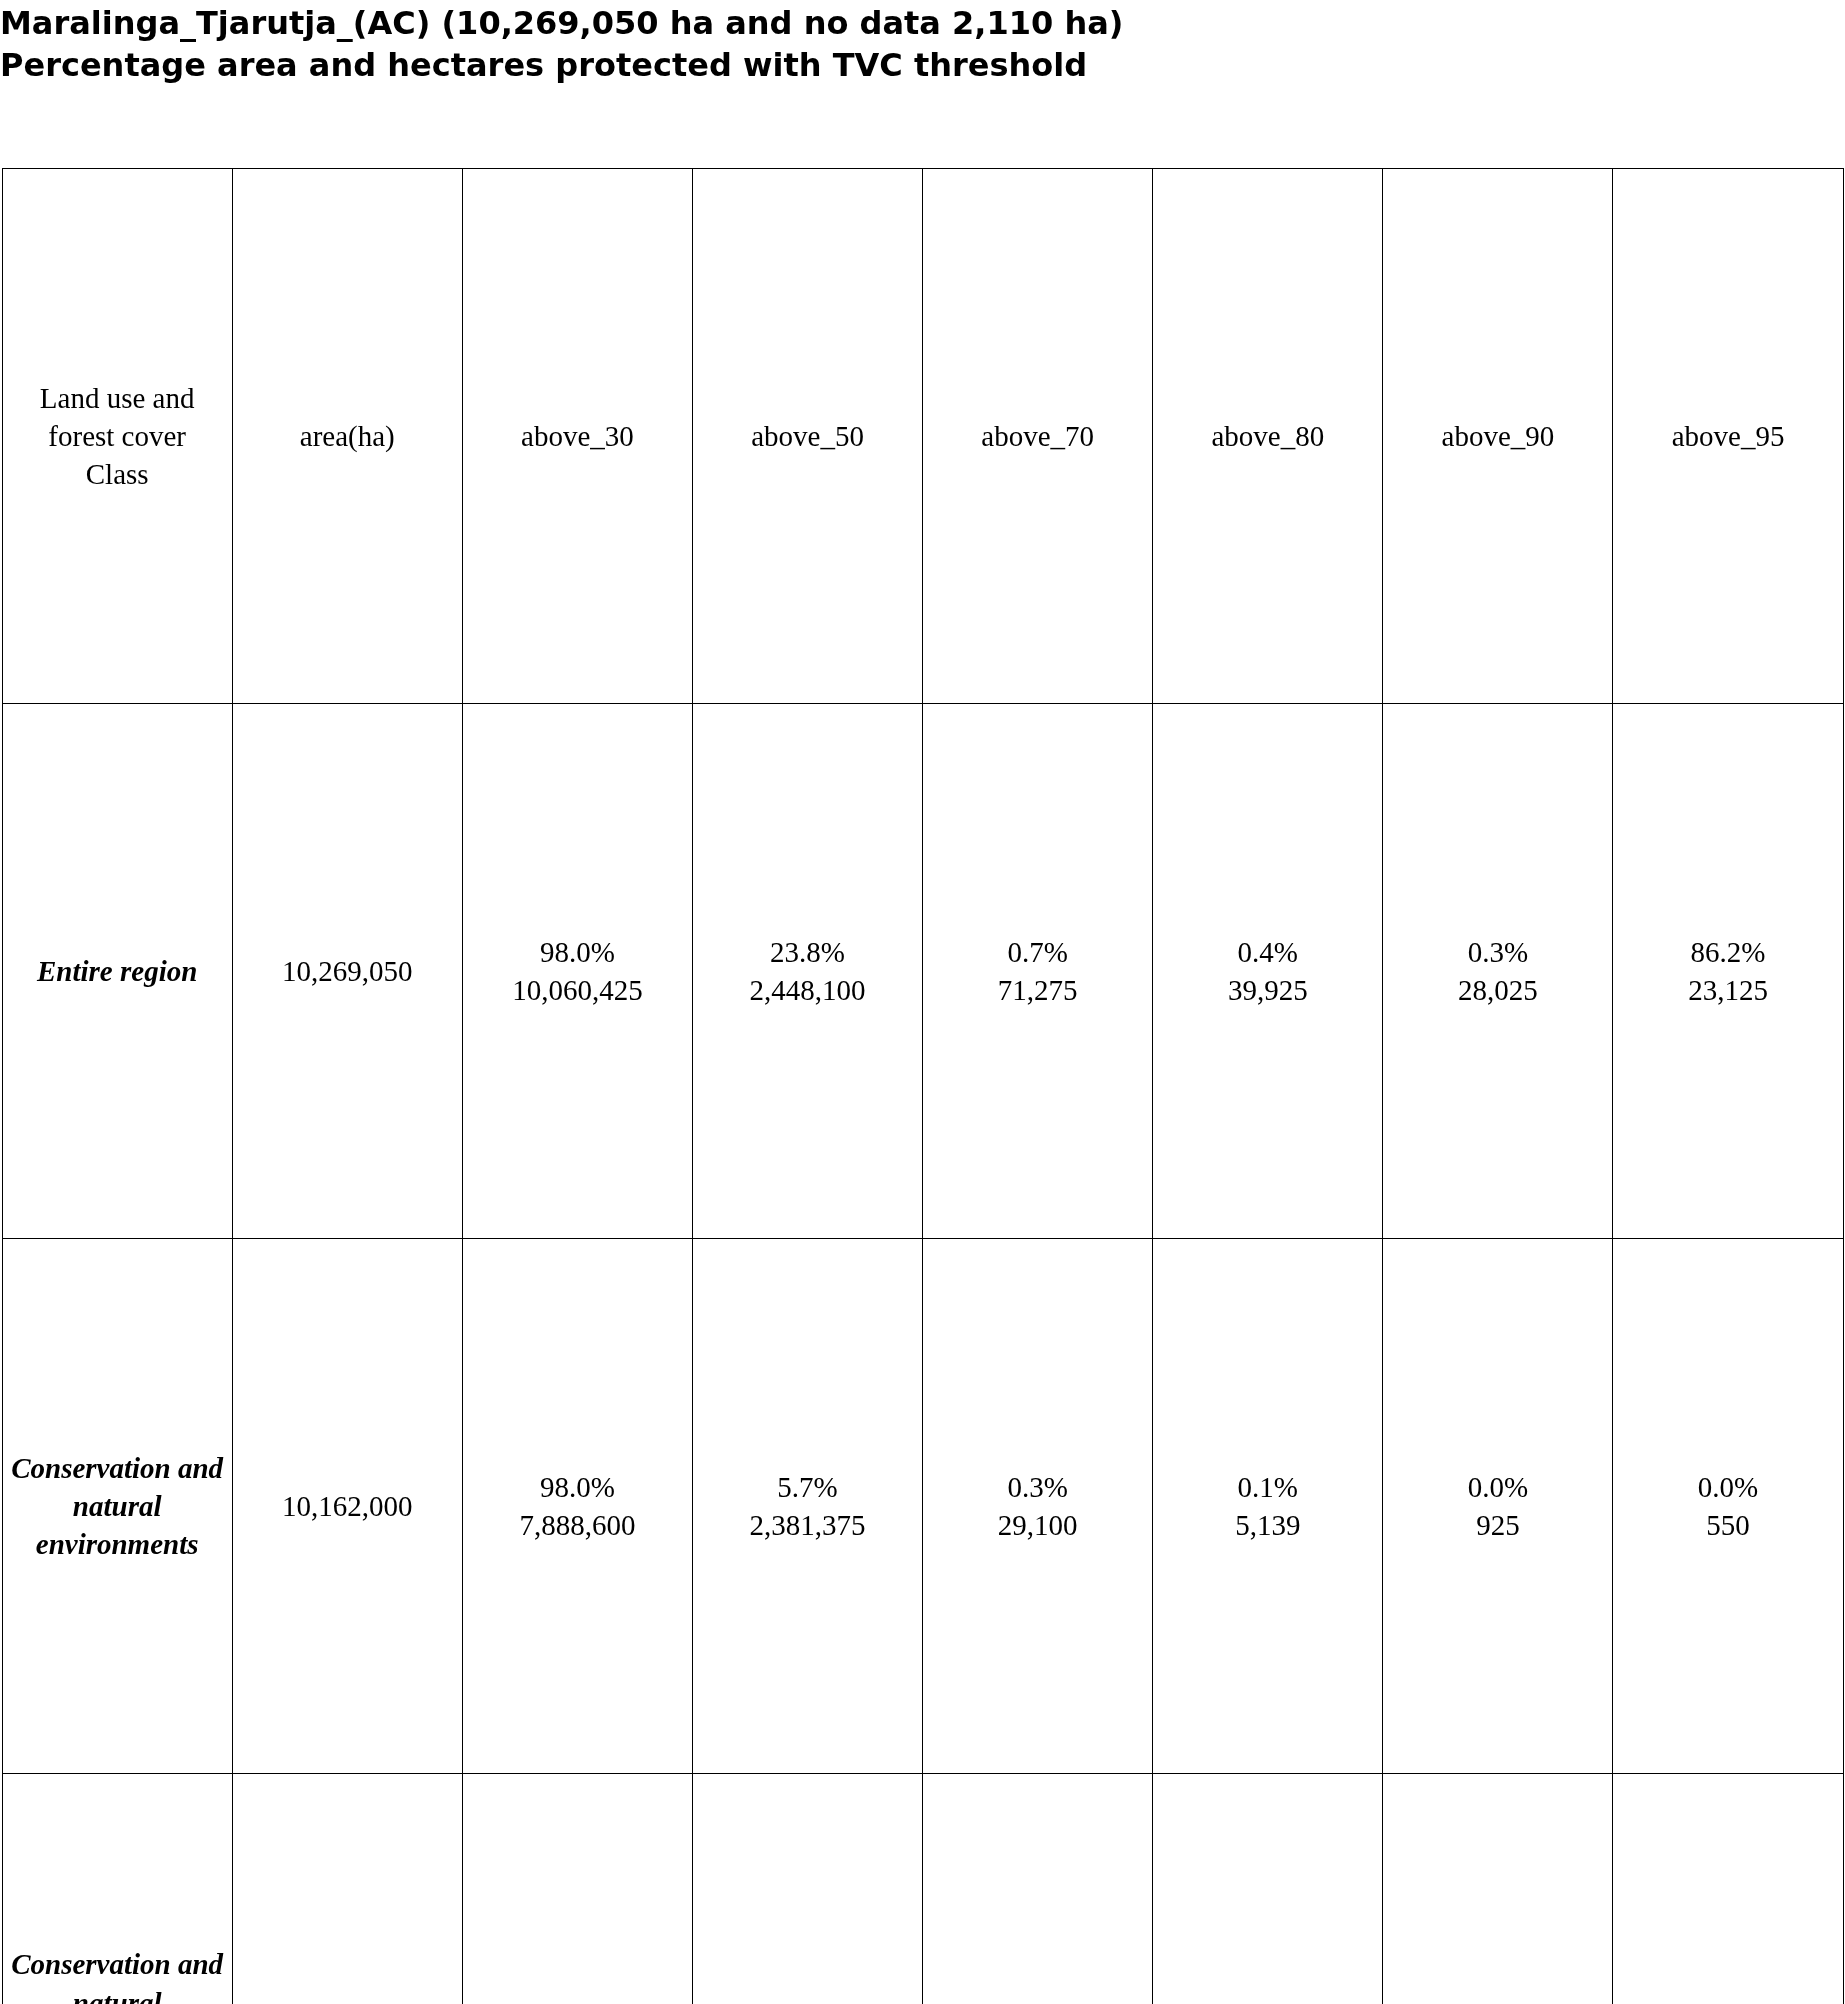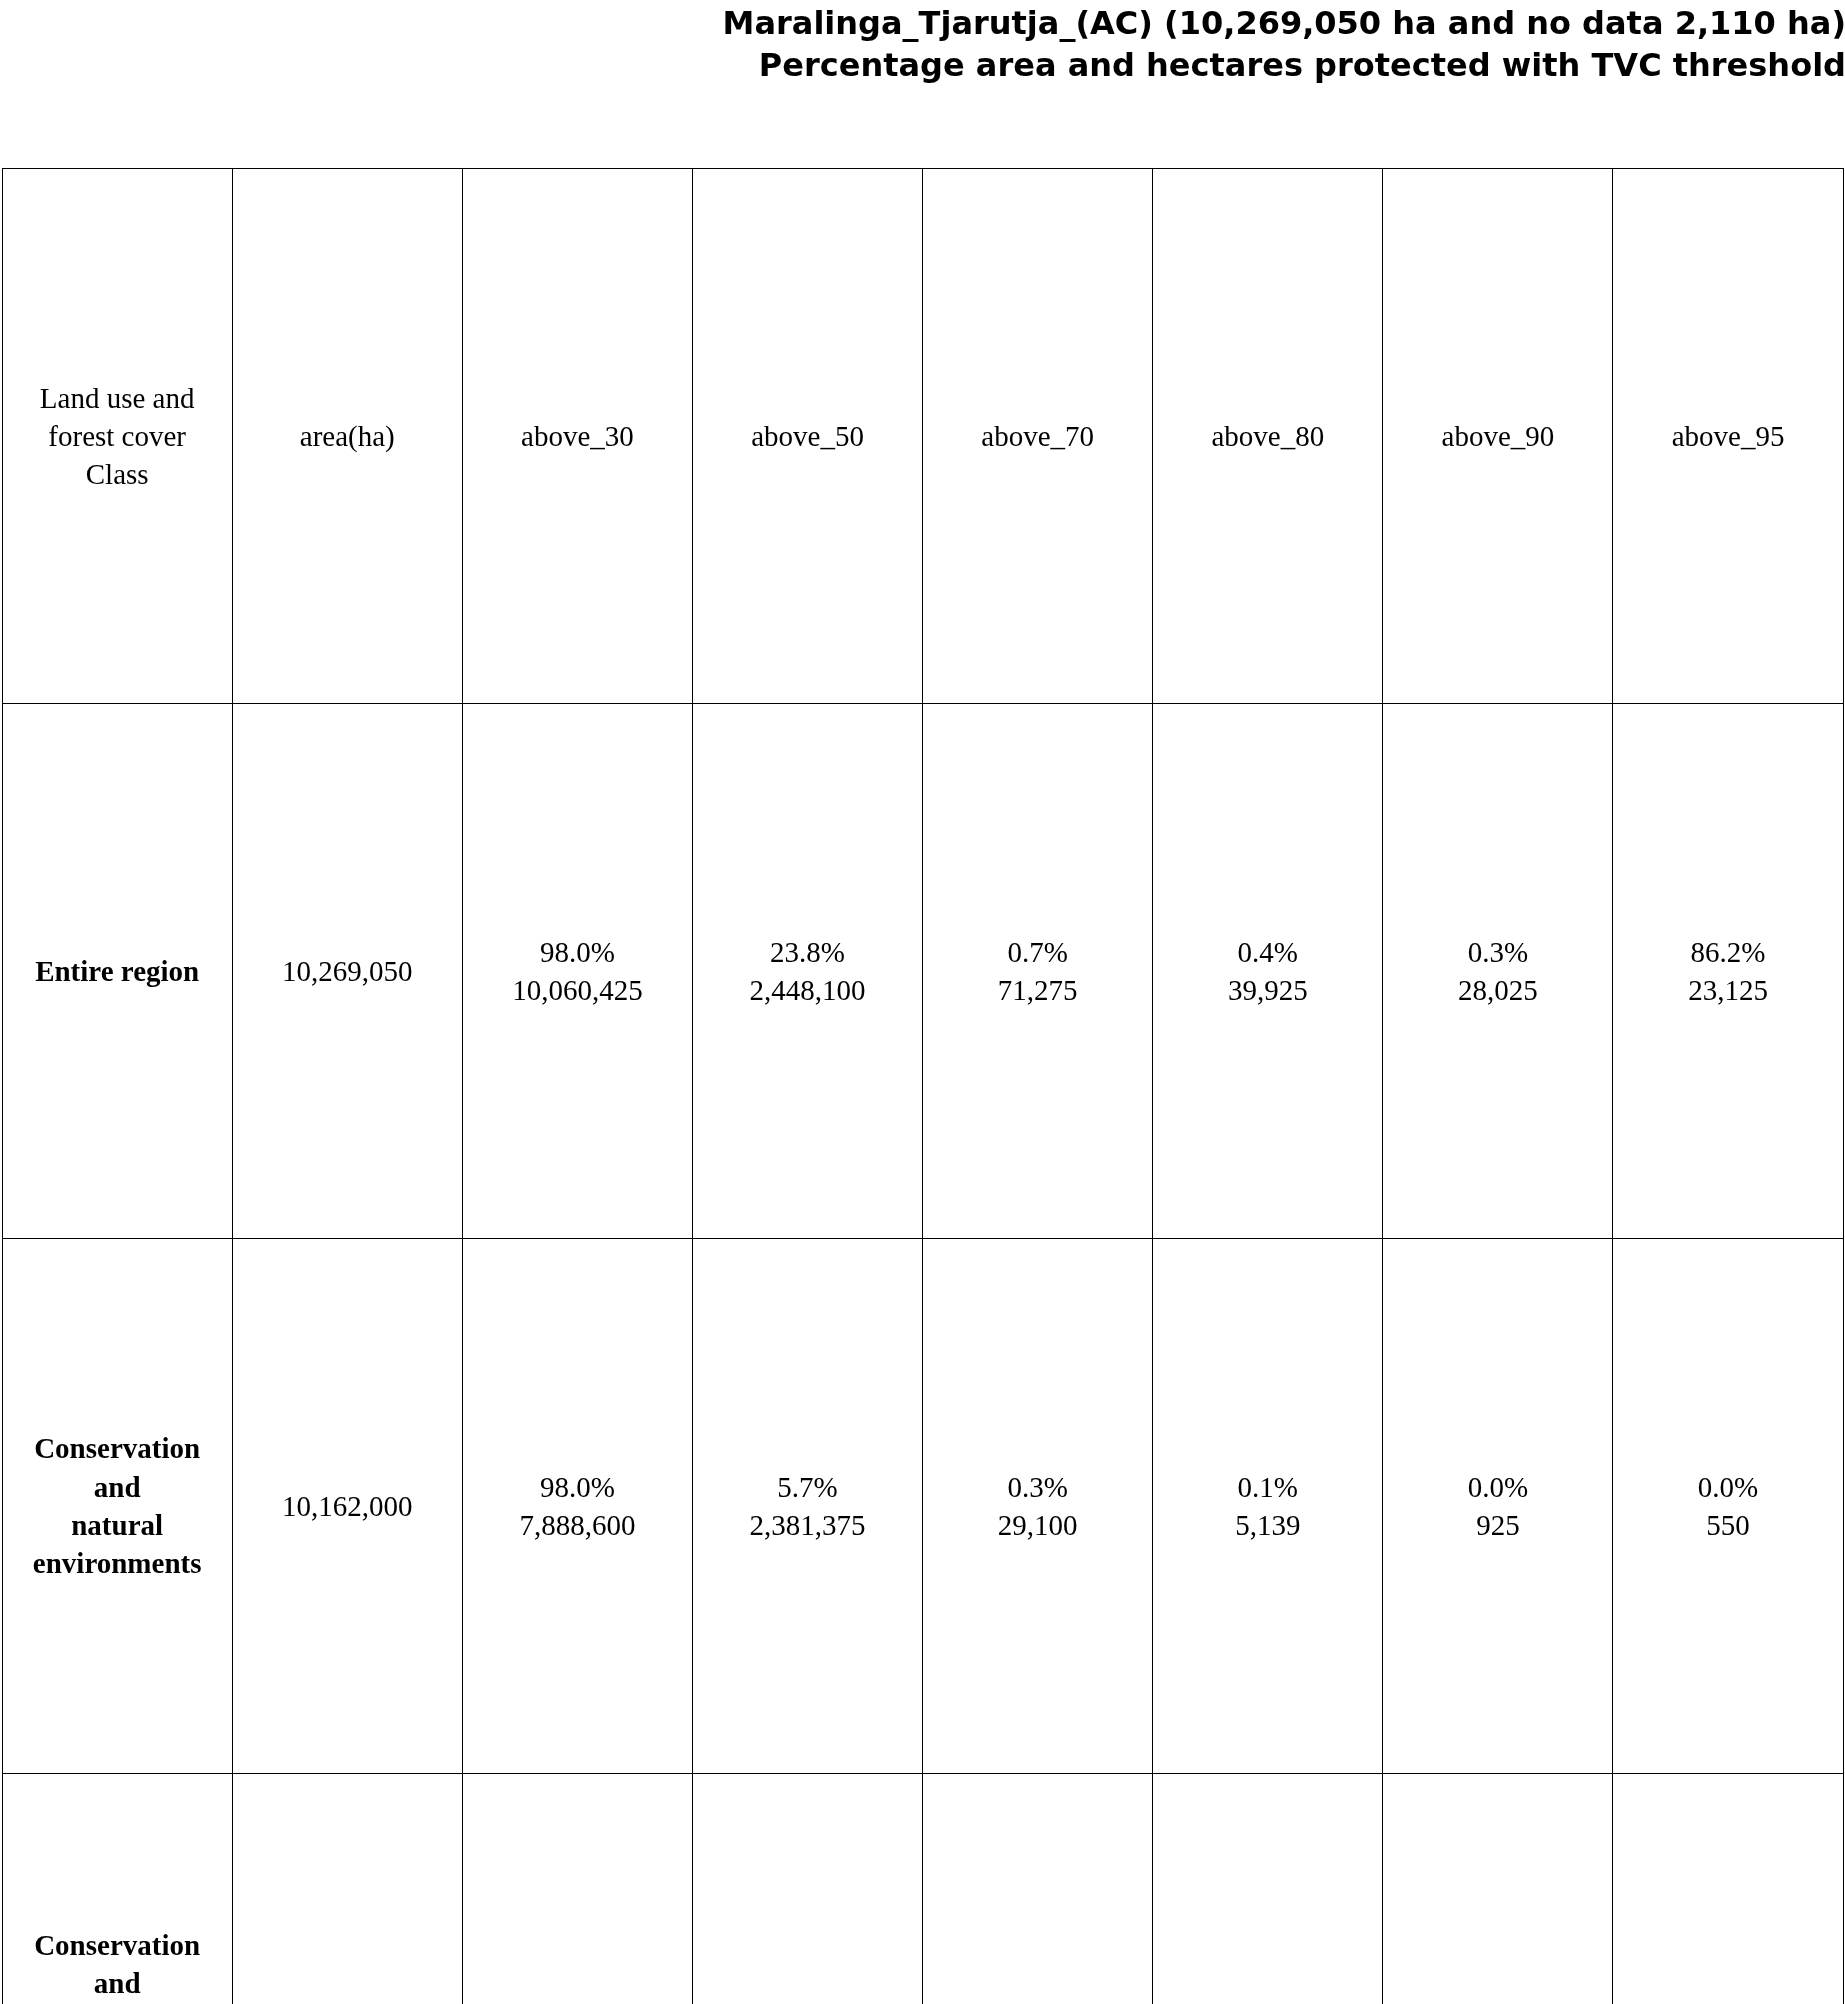--- a/index.html
+++ b/index.html
@@ -1,33 +1,33 @@
 <!DOCTYPE html>
 <html style="font-size:6.4px"><head>
 <meta charset="utf-8">
 <style>
   html,body{margin:0;padding:0;background:#ffffff;}
   #page{position:relative;width:1846px;height:2533px;background:#ffffff;overflow:hidden;
         font-family:"Liberation Serif", serif;color:#000;}
 
   
-  #title{position:absolute;top:2.4px;left:0;width:100%;text-align:right;
+  #title{position:absolute;top:2.4px;left:0;width:100%;text-align:left;
          font-family:"DejaVu Sans", sans-serif;font-weight:bold;
          font-size:32px;line-height:42px;color:#000;}
 
   
   #report-table{position:absolute;left:1.6px;top:168px;width:1842px;height:2140px;
                 border-collapse:collapse;table-layout:fixed;}
   #report-table col{width:12.5%;}
   #report-table th,#report-table td{
       border:1.6px solid #000;text-align:center;vertical-align:middle;
       font-family:"Liberation Serif", serif;font-size:29px;line-height:1.32;
       padding:0 6.4px;overflow:hidden;}
   #report-table th{font-weight:normal;white-space:pre-line;}
-  #report-table td.rowlabel{font-weight:bold;white-space:pre-line;}
+  #report-table td.rowlabel{font-weight:bold;white-space:pre-line;font-style:italic;}
   #report-table tr.hdr{height:535px;}
   #report-table tr.datarow{height:535px;}
   .pct,.ha{display:block;}
 </style>
 </head>
 <body>
 
 <div id="page">
 
   <div id="title">

